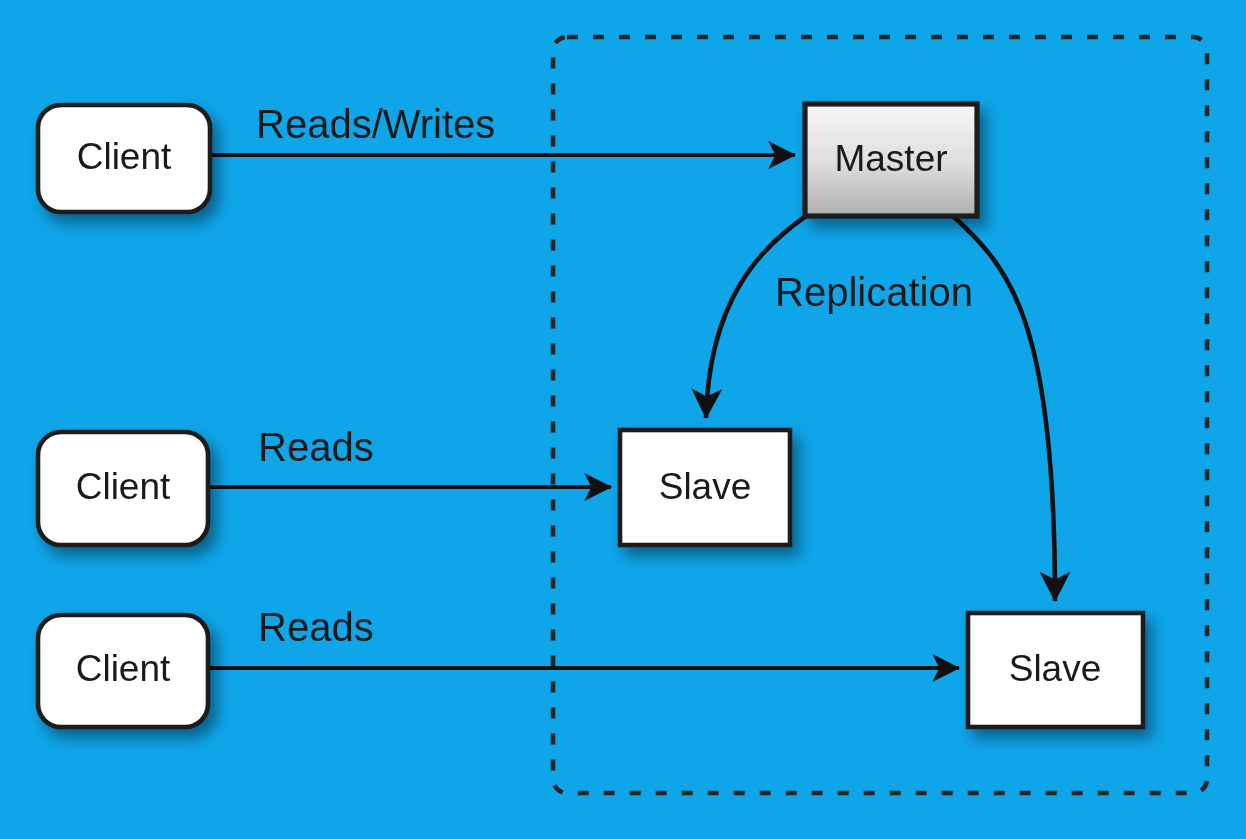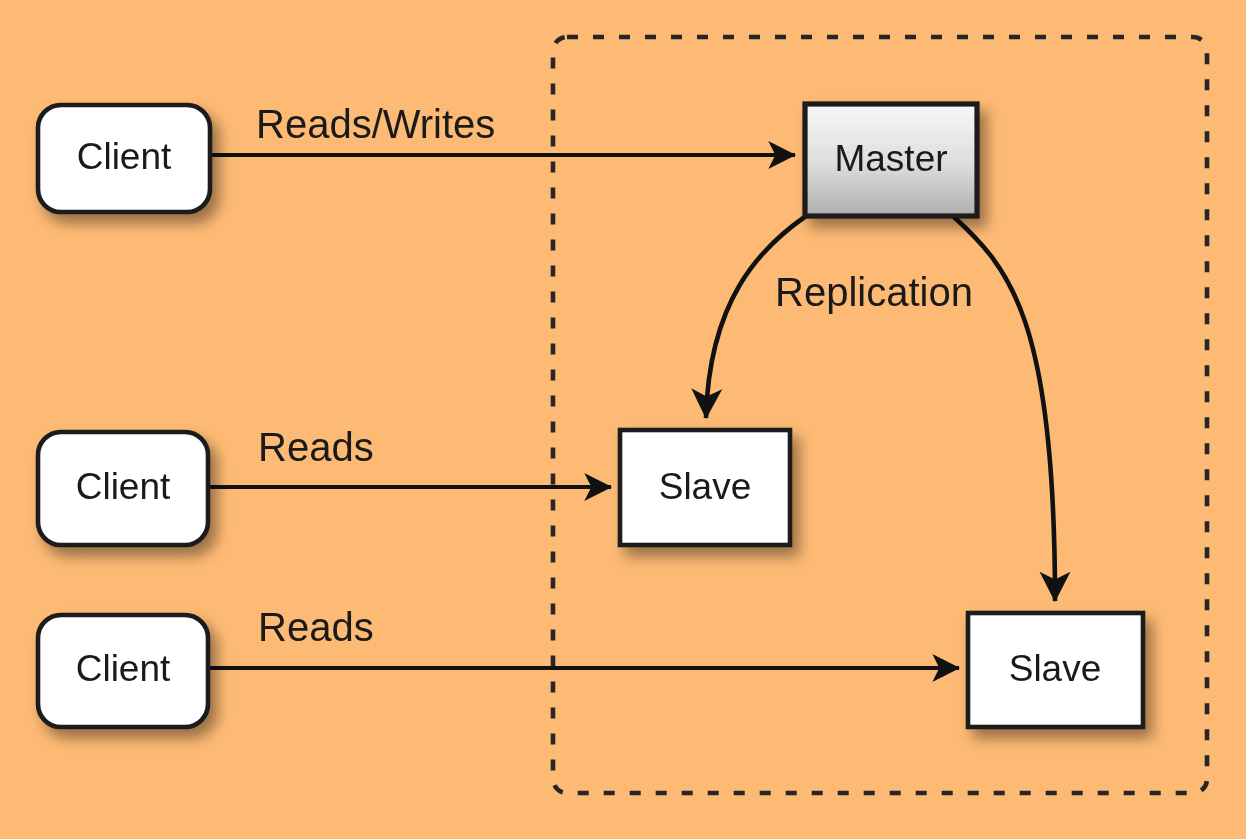--- a/index.html
+++ b/index.html
@@ -7,21 +7,21 @@
     padding: 0;
     background: #ffffff;
   }
   body {
     font-family: "Liberation Sans", sans-serif;
   }
   #canvas {
     position: relative;
     width: 1246px;
     height: 839px;
-    background: #fdba74;
+    background: #0ea5e9;
     overflow: hidden;
   }
   #diagram-svg {
     position: absolute;
     left: 0;
     top: 0;
     width: 1246px;
     height: 839px;
   }
   .node-label {

